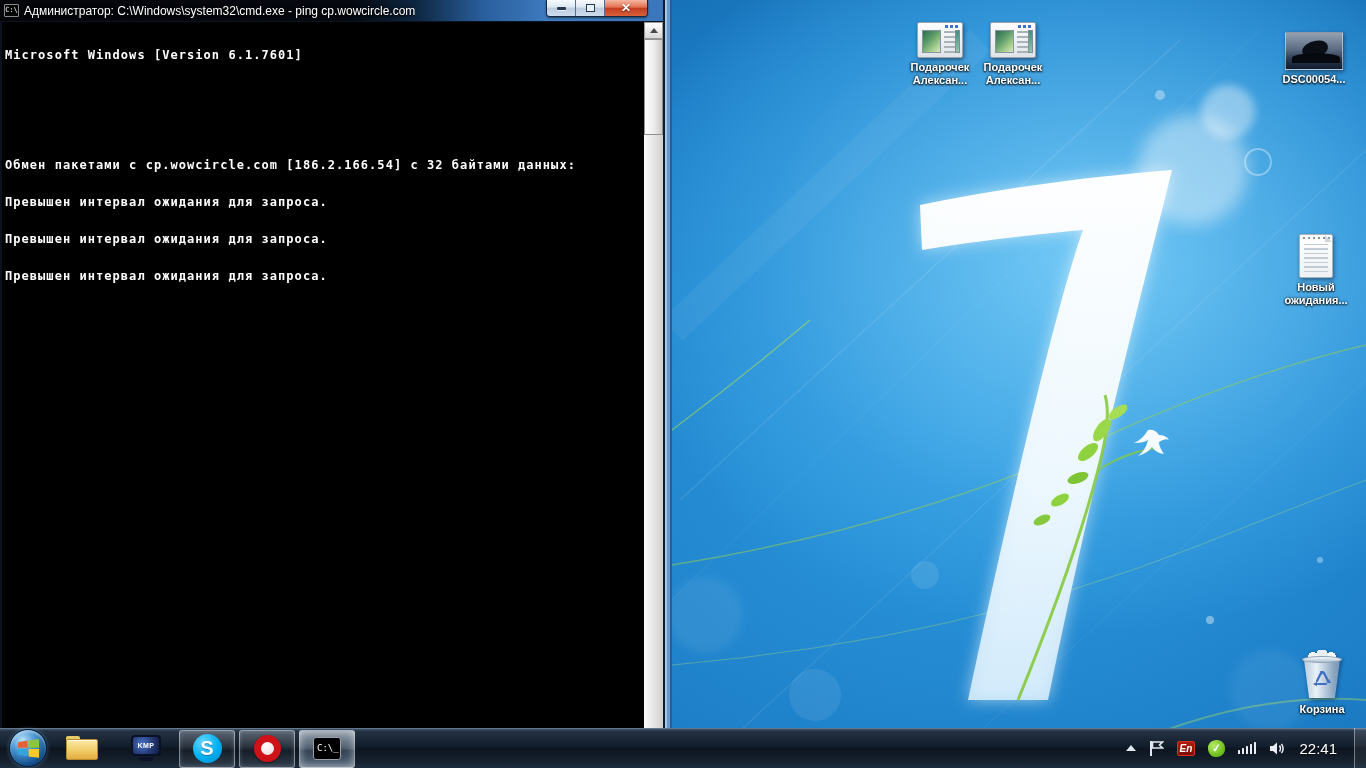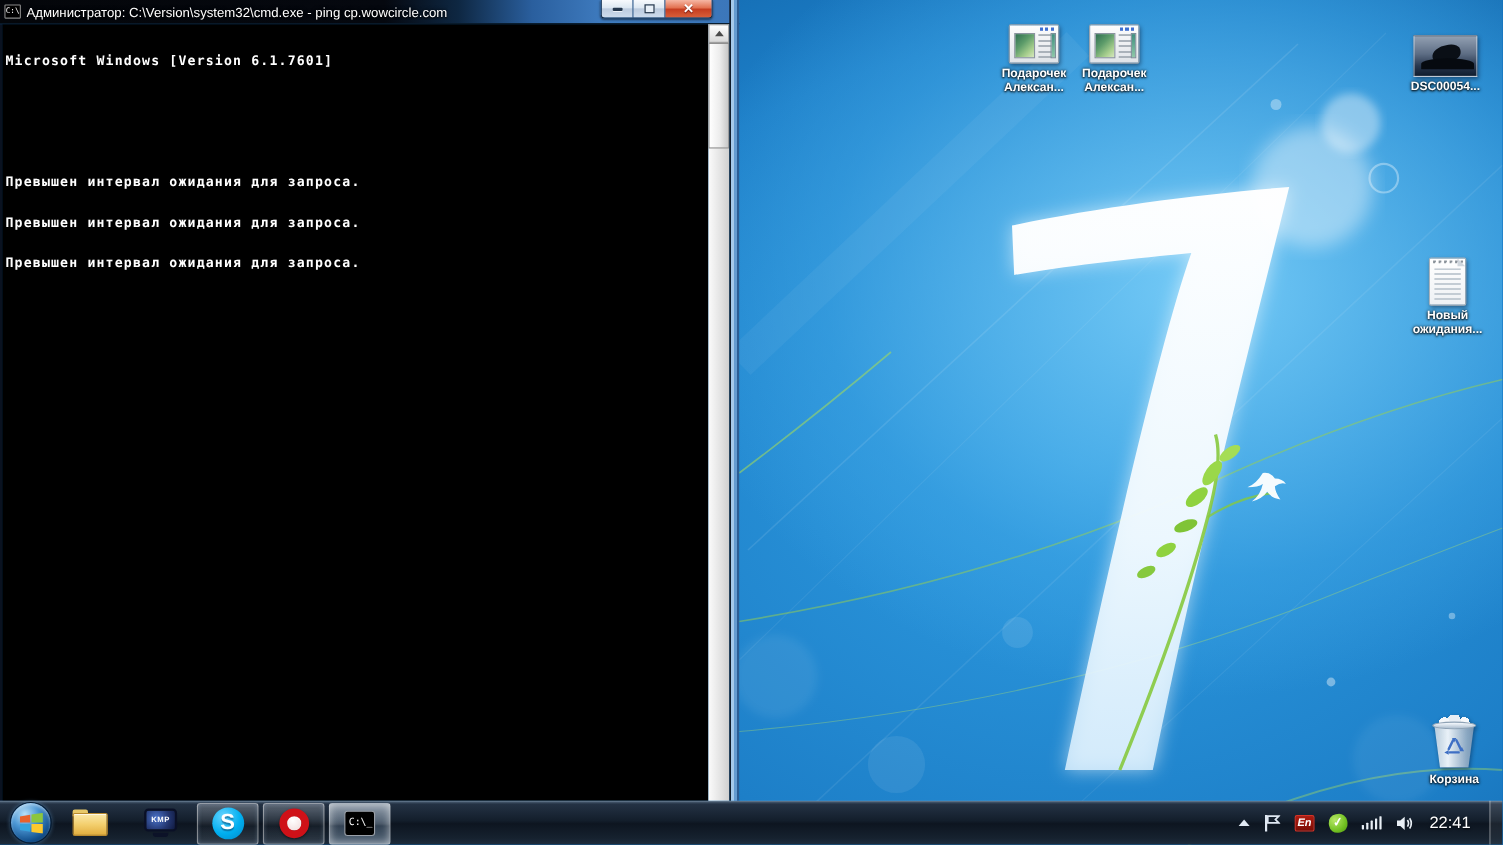--- a/index.html
+++ b/index.html
@@ -288,40 +288,41 @@
   </div>
     </div>
   <div class="lbl">
     <div>Корзина</div>
   </div>
 </div>
 
 <div class="cmd-window">
   <div class="titlebar">
     <div class="titlebar-icon">C:\</div>
-    <div class="title-text">Администратор: C:\Version\system32\cmd.exe - ping  cp.wowcircle.com</div>
+    <div class="title-text">Администратор: C:\Windows\system32\cmd.exe - ping  cp.wowcircle.com</div>
   </div>
   <div class="caption-buttons">
     <div class="cap-btn">
         <div class="glyph-min"></div>
       </div>
     <div class="cap-btn">
         <div class="glyph-restore"></div>
       </div>
     <div class="cap-btn close">
         <span class="glyph-close">✕</span>
       </div>
   </div>
 
   <div class="win-left-edge"></div>
 
   <div class="console">
     <div>Microsoft Windows [Version 6.1.7601]</div>
     <div></div>
     <div></div>
+    <div>Обмен пакетами с cp.wowcircle.com [186.2.166.54] с 32 байтами данных:</div>
     <div>Превышен интервал ожидания для запроса.</div>
     <div>Превышен интервал ожидания для запроса.</div>
     <div>Превышен интервал ожидания для запроса.</div>
   </div>
 
   <div class="scrollbar">
     <div class="sb-up">
         <div class="tri"></div>
       </div>
     <div class="sb-thumb"></div>

